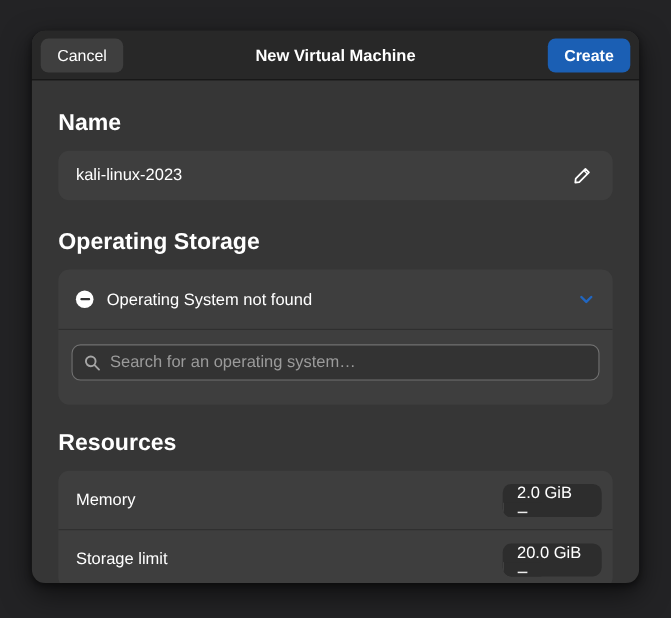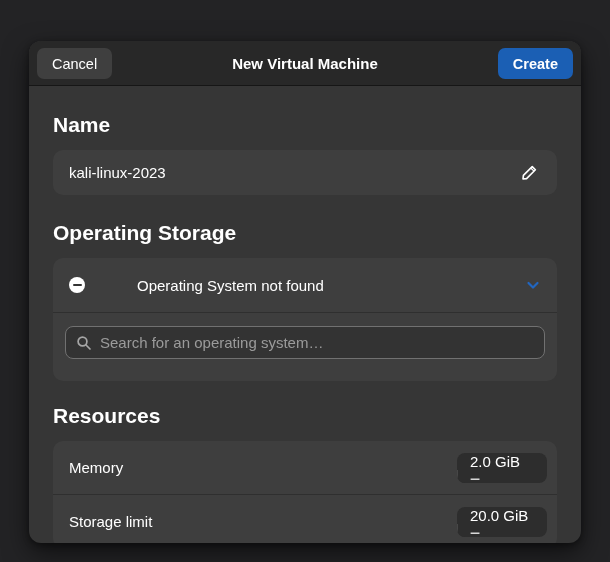--- a/index.html
+++ b/index.html
@@ -5,21 +5,21 @@
   * { margin: 0; padding: 0; box-sizing: border-box; }
   html, body { width: 610px; height: 562px; }
   body {
     font-family: "Liberation Sans", sans-serif;
     background: #232325;
     overflow: hidden;
     position: relative;
   }
   .dialog {
     position: absolute;
-    left: 29px; top: 41px;
+    left: 29px; top: 28px;
     width: 552px; height: 502px;
     background: #363636;
     border-radius: 12px;
     box-shadow: 0 10px 26px rgba(0,0,0,0.55), 0 2px 6px rgba(0,0,0,0.4);
     display: flex;
     flex-direction: column;
     overflow: hidden;
   }
   .headerbar {
     position: relative;
@@ -71,21 +71,21 @@
     color: #ffffff;
     font-size: 15px;
   }
   .name-row { height: 45px; padding: 0 16px; }
   .name-value { flex: 1; }
   .edit-btn {
     background: transparent; border: none; cursor: pointer;
     width: 24px; height: 24px;
     display: flex; align-items: center; justify-content: center;
   }
-  .os-row { height: 54px; padding: 0 16px; gap: 40px; }
+  .os-row { height: 54px; padding: 0 16px; }
   .minus-circle {
     width: 16px; height: 16px;
     border-radius: 50%;
     background: #ffffff;
     position: relative;
     margin-right: 12px;
     flex: 0 0 16px;
   }
   .minus-circle::after {
     content: "";

